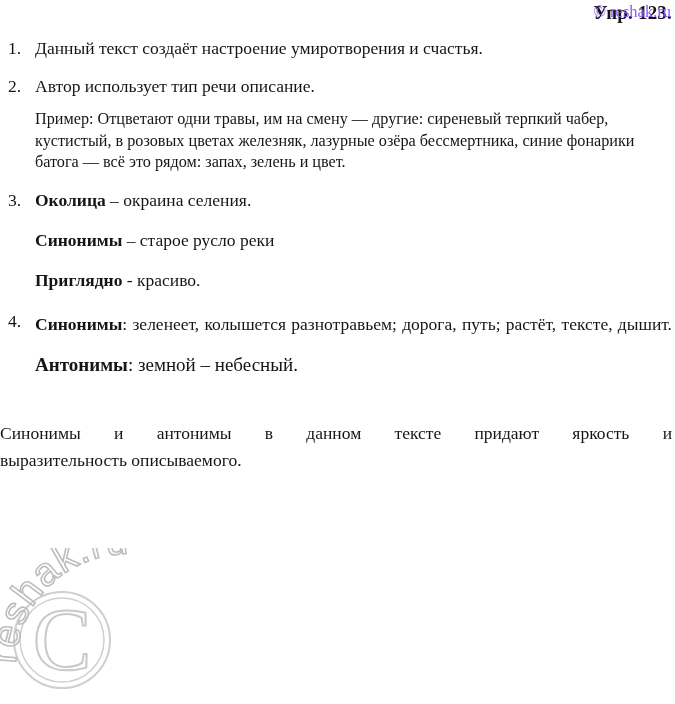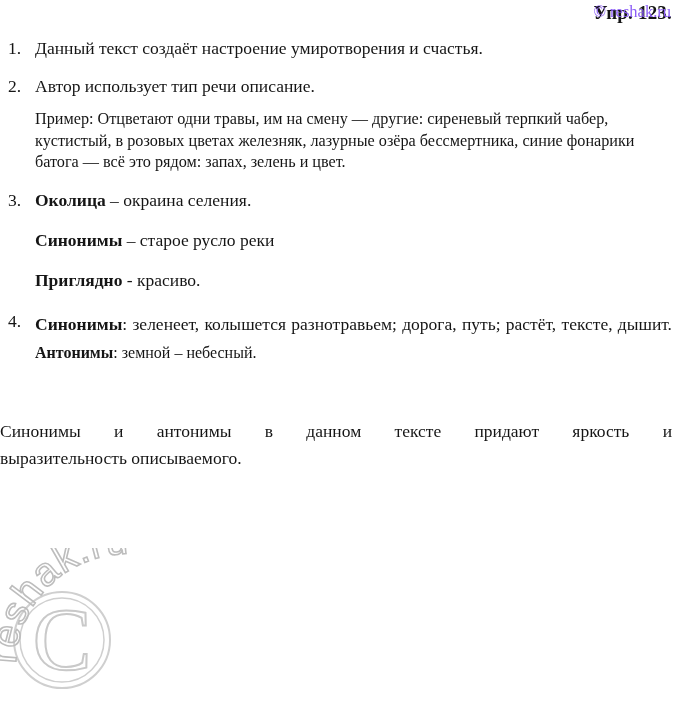--- a/index.html
+++ b/index.html
@@ -116,29 +116,29 @@
     line-height: 1.55;
     text-align: justify;
     text-justify: inter-word;
   }
   .syn-line.justified-full {
     text-align-last: justify;
   }
   .ant-line {
     padding-left: 35px;
     padding-right: 16px;
-    font-size: 16px;
+    font-size: 19px;
     line-height: 1.16;
-    margin-top: 6px;
+    margin-top: 16px;
   }
   .lbl-bold { font-weight: bold; }
 
   
   .closing {
-    margin-top: 56px;
+    margin-top: 44px;
     padding-left: 0px;
     padding-right: 3px;
     font-size: 17.5px;
     line-height: 1.55;
     text-align: justify;
     text-justify: inter-word;
   }
   .closing .ln1 { display: block; text-align-last: justify; }
   .closing .ln2 { display: block; text-align-last: left; }
 

